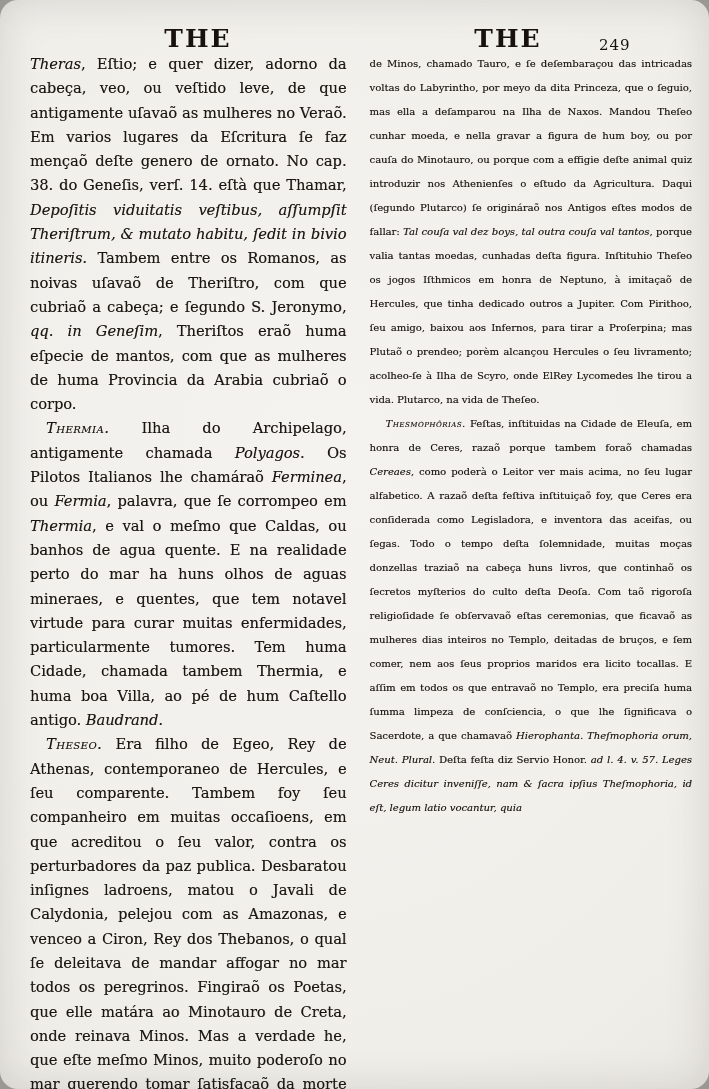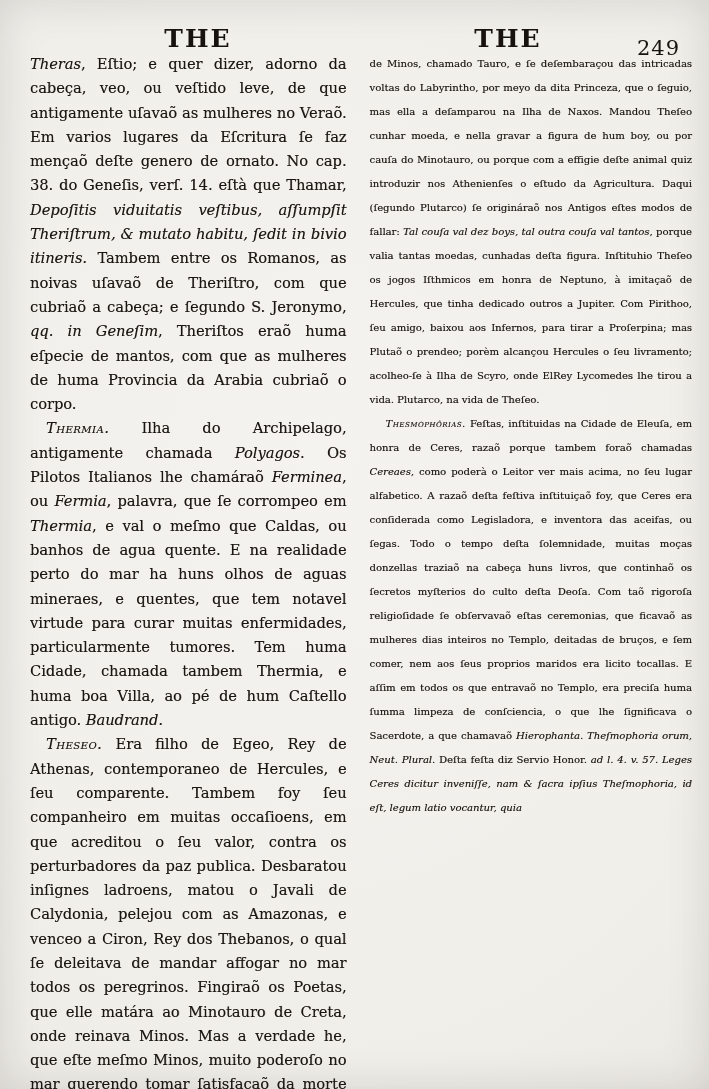--- a/index.html
+++ b/index.html
@@ -6,31 +6,32 @@
   .page {
     position:relative;
     width:709px; height:1089px;
     margin:0 auto;
     background:
       radial-gradient(ellipse 130% 105% at 46% 42%, #f4f3ef 0%, #efeee9 55%, #e6e4de 85%, #d8d6cf 100%);
     box-shadow: inset 0 0 40px rgba(90,85,75,0.18);
     color:#1a1510;
     font-family:"DejaVu Serif","Liberation Serif",serif;
     overflow:hidden;
+    border-radius:18px;
   }
   .running-title {
     position:absolute; top:24px;
     font-size:25px; font-weight:bold; letter-spacing:2px;
     color:#17120d;
   }
   .rt-left  { left:156px; width:84px; text-align:center; }
   .rt-right { left:466px; width:84px; text-align:center; }
   .page-number {
-    position:absolute; top:36px; left:637px;
-    font-size:21px; letter-spacing:1px; color:#17120d;
+    position:absolute; top:36px; left:599px;
+    font-size:15px; letter-spacing:1px; color:#17120d;
   }
   .columns {
     position:absolute; top:52px; left:30px; right:17px; bottom:18px;
     display:flex; gap:23px;
   }
   .col { text-align:justify; }
   .col-left  { width:322px; font-size:14.6px; line-height:24.3px; }
   .col-right { width:328px; font-size:10px; line-height:24.0px; }
   .col p { margin:0; text-align:justify; text-shadow:0.3px 0.3px 0.4px rgba(25,18,10,0.45); }
   .col p.indent { text-indent:16px; }

